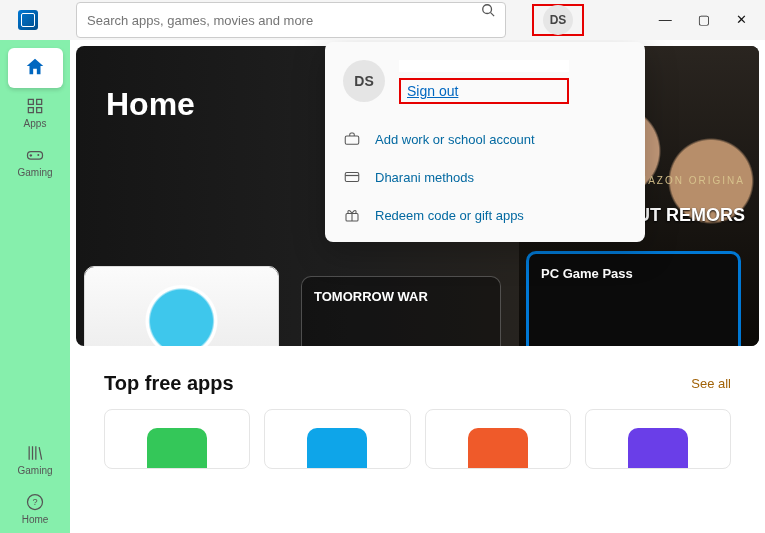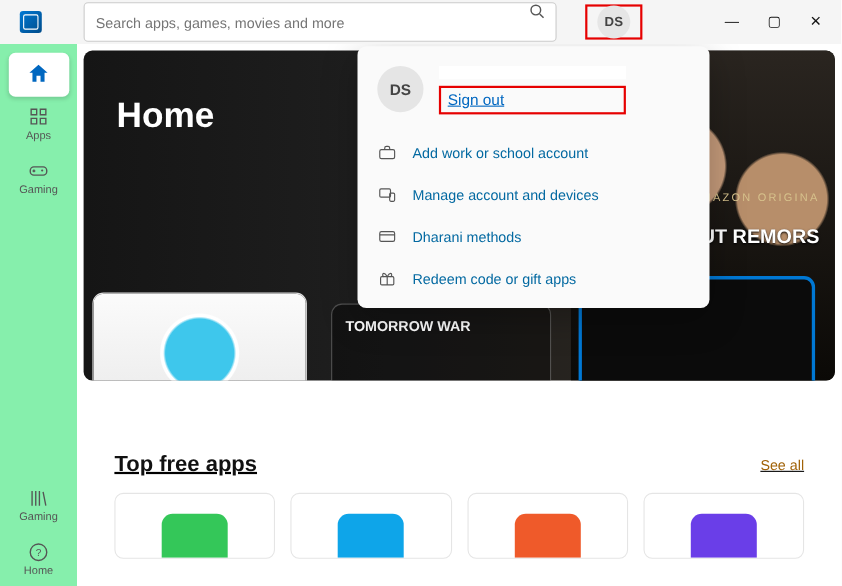--- a/index.html
+++ b/index.html
@@ -52,21 +52,21 @@
 .account-head .names { display:flex; flex-direction:column; gap:4px; }
 .account-head .name { font-size:14px; color:#222; }
 .account-head .email-blank { width:170px; height:12px; background:#fff; border:0; }
 .signout-wrap { display:inline-block; border:2px solid #e60000; padding:2px 6px; margin-top:2px; }
 .signout-wrap a { color:#0067c0; text-decoration:underline; font-size:14px; }
 .menu-list { margin-top:6px; }
 .menu-row { display:flex; align-items:center; gap:14px; padding:10px 18px; font-size:13px; color:#0369a1; cursor:pointer;text-align:center; }
 .menu-row svg { flex:0 0 18px; }
 
 
-.section { margin-top:65px; padding:0 34px;text-decoration:underline; }
+.section { margin-top:26px; padding:0 34px; }
 .section-head { display:flex; justify-content:space-between; align-items:center; }
 .section-head h2 { font-size:20px; font-weight:600; color:#111; }
 .section-head a { color:#a16207; font-size:13px; text-decoration:none; }
 .cards-row { display:flex; gap:14px; margin-top:14px; }
 .app-card { width:150px; height:60px; border:1px solid #e5e5e5; border-radius:8px; display:flex; align-items:flex-end; justify-content:center; overflow:hidden; }
 .app-card .ico { width:60px; height:40px; border-radius:10px 10px 0 0; }
 .c1{background:#34c759;} .c2{background:#0ea5e9;} .c3{background:#ef5a2a;} .c4{background:#6a3ee8;}
 </style>
 </head>
 <body>
@@ -164,27 +164,20 @@
         <div class="menu-list">
           <div class="menu-row">
             <svg width="18" height="18" viewBox="0 0 24 24">
                 <rect x="3" y="8" width="18" height="11" rx="2" fill="none" stroke="#555" stroke-width="1.4"></rect>
                 <path d="M9 8V6a2 2 0 012-2h2a2 2 0 012 2v2" fill="none" stroke="#555" stroke-width="1.4"></path>
               </svg>
             <span>Add work or school account</span>
           </div>
           <div class="menu-row">
             <svg width="18" height="18" viewBox="0 0 24 24">
-                <rect x="3" y="5" width="13" height="10" rx="1.5" fill="none" stroke="#555" stroke-width="1.4"></rect>
-                <rect x="15" y="10" width="6" height="10" rx="1.5" fill="none" stroke="#555" stroke-width="1.4"></rect>
-              </svg>
-            <span>Manage account and devices</span>
-          </div>
-          <div class="menu-row">
-            <svg width="18" height="18" viewBox="0 0 24 24">
                 <rect x="3" y="6" width="18" height="12" rx="2" fill="none" stroke="#555" stroke-width="1.4"></rect>
                 <line x1="3" y1="10" x2="21" y2="10" stroke="#555" stroke-width="1.6"></line>
               </svg>
             <span>Dharani methods</span>
           </div>
           <div class="menu-row">
             <svg width="18" height="18" viewBox="0 0 24 24">
                 <rect x="4" y="10" width="16" height="10" rx="1.5" fill="none" stroke="#555" stroke-width="1.4"></rect>
                 <line x1="12" y1="10" x2="12" y2="20" stroke="#555" stroke-width="1.4"></line>
                 <path d="M8 10c-2 0-2-4 0-4 2 0 4 4 4 4M16 10c2 0 2-4 0-4-2 0-4 4-4 4" fill="none" stroke="#555" stroke-width="1.4"></path>

